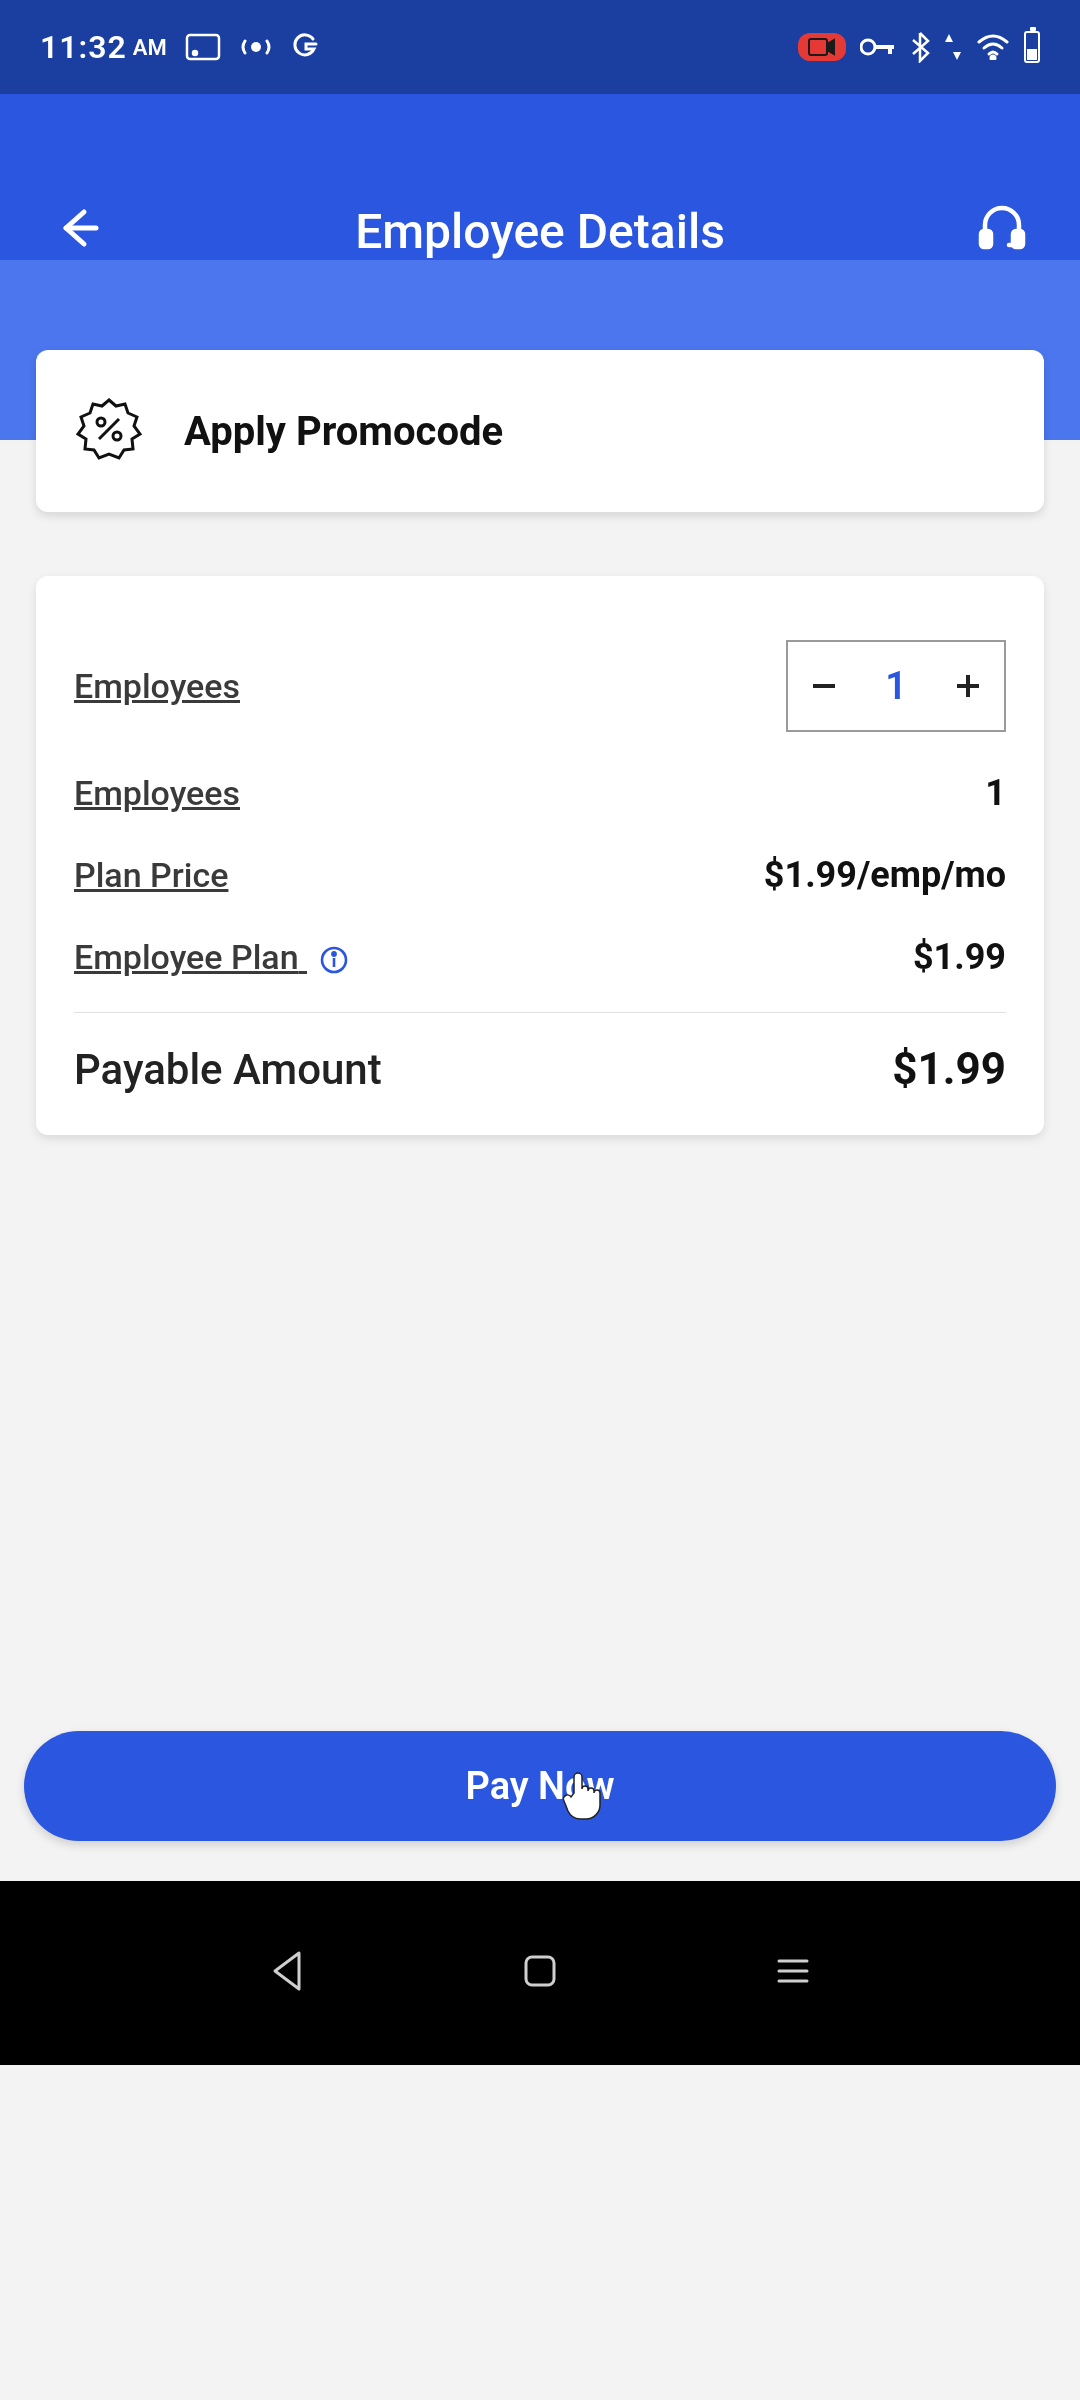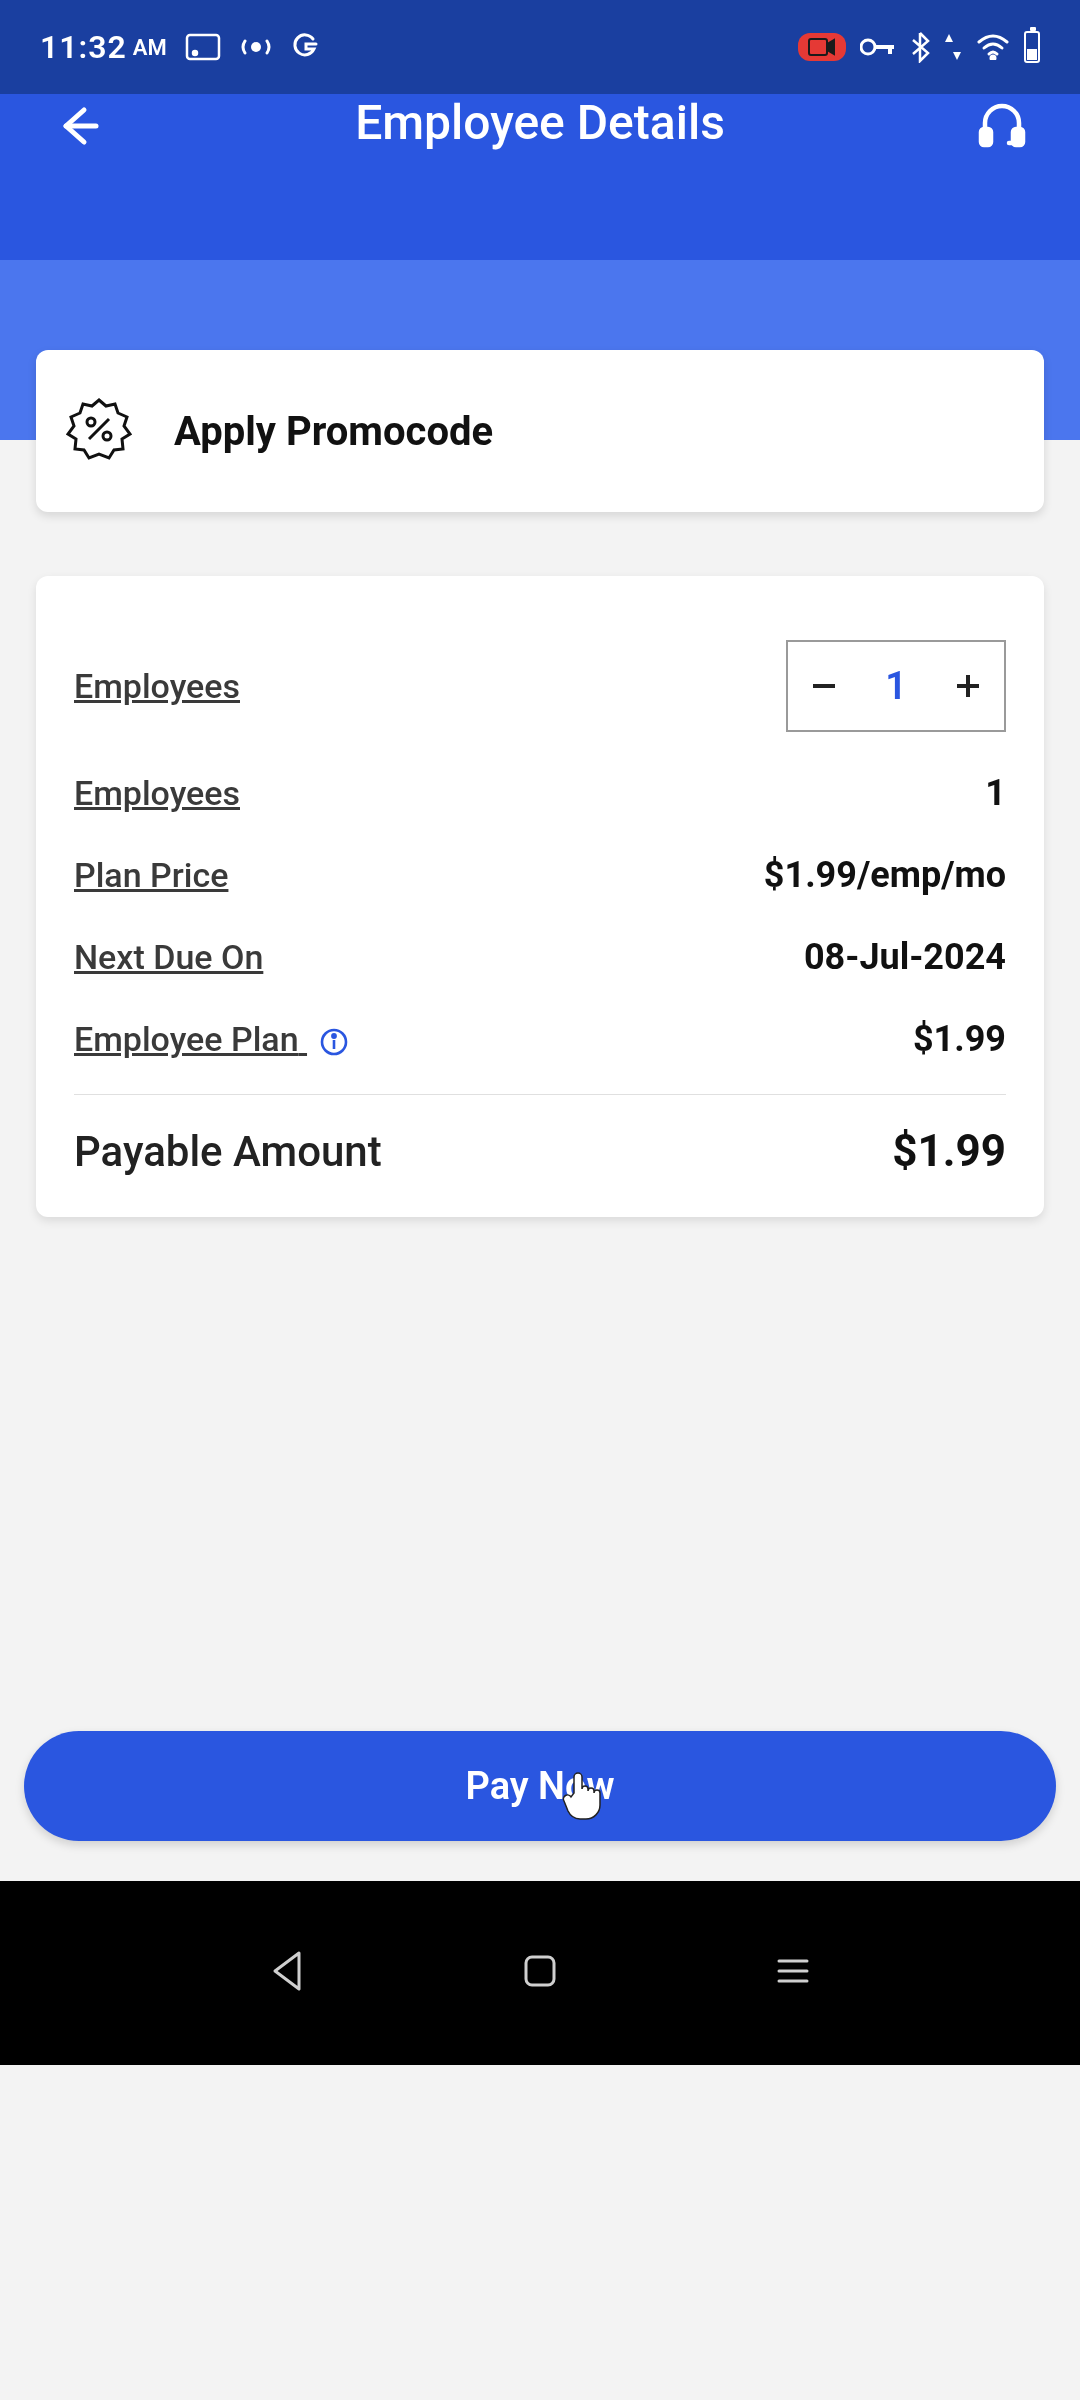--- a/index.html
+++ b/index.html
@@ -12,30 +12,30 @@
   .status-time { font-size: 32px; font-weight: 600; letter-spacing: 1px; }
   .status-ampm { font-size: 22px; font-weight: 600; margin-left: -12px; }
   .status-icon { display: inline-flex; align-items: center; justify-content: center; }
   .status-right { display: flex; align-items: center; gap: 14px; }
   .video-badge { background: #e53935; border-radius: 12px; padding: 4px 10px; display: inline-flex; }
   .batt { width: 16px; height: 32px; border: 2px solid #fff; border-radius: 3px; position: relative; display: inline-block; }
   .batt::after { content: ""; position: absolute; top: -6px; left: 4px; width: 6px; height: 4px; background: #fff; border-radius: 1px; }
   .batt-fill { position: absolute; bottom: 1px; left: 1px; right: 1px; height: 40%; background: #fff; }
 
   
-  .app-bar { height: 166px; background: #2a56e0; display: flex; align-items: flex-start; justify-content: space-between; padding: 0 46px; color: #fff; }
+  .app-bar { height: 166px; background: #2a56e0; display: flex; align-items: flex-end; justify-content: space-between; padding: 0 46px; color: #fff; }
   .app-title { font-size: 48px; font-weight: 500; }
   .icon-btn { width: 64px; height: 64px; display: flex; align-items: center; justify-content: center; }
 
   
   .blue-band { background: #4b76ee; height: 180px; }
 
   
   .content { position: relative; flex: 1; background: #f3f3f3; }
-  .promo-card { position: absolute; left: 36px; right: 36px; top: -90px; background: #fff; border-radius: 12px; box-shadow: 0 4px 10px rgba(0,0,0,0.12); padding: 44px 28px; display: flex; align-items: center; gap: 40px; }
+  .promo-card { position: absolute; left: 36px; right: 36px; top: -90px; background: #fff; border-radius: 12px; box-shadow: 0 4px 10px rgba(0,0,0,0.12); padding: 44px 38px; display: flex; align-items: center; gap: 40px; }
   .promo-label { font-size: 40px; font-weight: 700; color: #111; }
 
   .order-card { position: absolute; left: 36px; right: 36px; top: 136px; background: #fff; border-radius: 12px; box-shadow: 0 4px 10px rgba(0,0,0,0.10); padding: 44px 38px 40px 38px; }
   .order-title { font-size: 46px; font-weight: 700; color: #111; margin-bottom: 40px; }
   .row { display: flex; align-items: center; justify-content: space-between; padding: 20px 0; }
   .row-label { font-size: 34px; color: #3a3a3a; font-weight: 500; text-decoration: underline; }
   .row-value { font-size: 36px; color: #111; font-weight: 700; }
   .stepper { display: flex; align-items: center; border: 2px solid #9a9a9a; height: 92px; }
   .stepper-btn { width: 72px; height: 92px; display: flex; align-items: center; justify-content: center; font-size: 44px; color: #222; font-weight: 400; user-select: none; }
   .stepper-val { width: 72px; text-align: center; font-size: 38px; color: #2a56e0; font-weight: 600; }
@@ -181,24 +181,20 @@
       <div class="row">
         <span class="row-label">Employees</span>
         <span class="row-value">1</span>
       </div>
 
       <div class="row">
         <span class="row-label">Plan Price</span>
         <span class="row-value">$1.99/emp/mo</span>
       </div>
 
-      <div class="row">
-        <span class="row-label">Next Due On</span>
-        <span class="row-value">08-Jul-2024</span>
-      </div>
 
       <div class="row">
         <span class="row-label">
           <span>Employee Plan</span>
           <span class="info-icon">
             <svg width="30" height="30" viewBox="0 0 30 30" fill="none" stroke="#2a56e0" stroke-width="2.6">
               <circle cx="15" cy="15" r="12"></circle>
               <circle cx="15" cy="9" r="1.6" fill="#2a56e0"></circle>
               <line x1="15" y1="13" x2="15" y2="22"></line>
             </svg>

